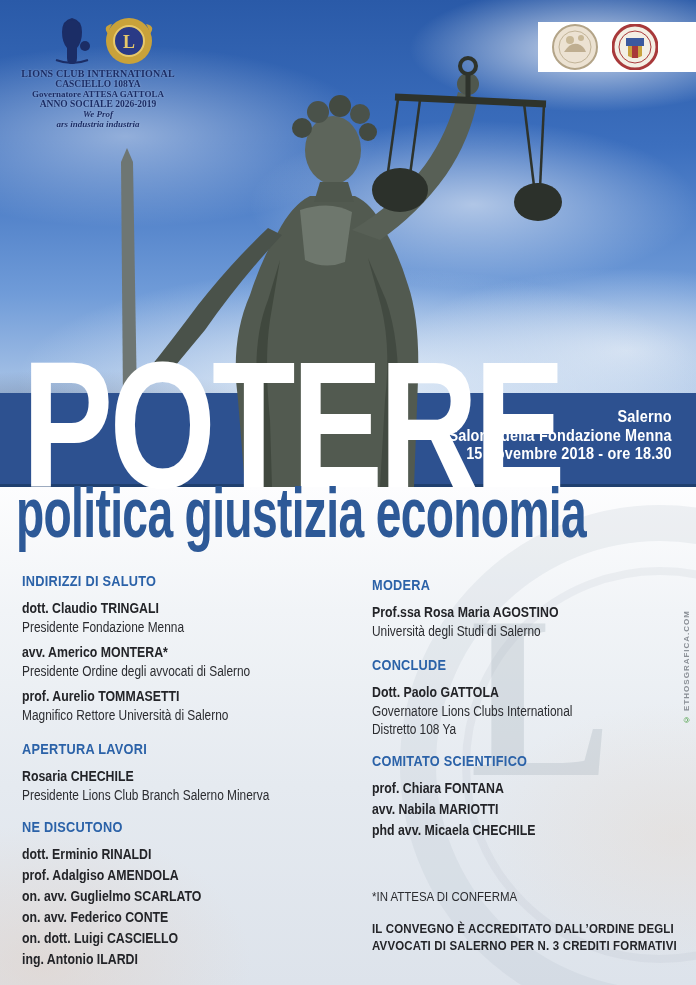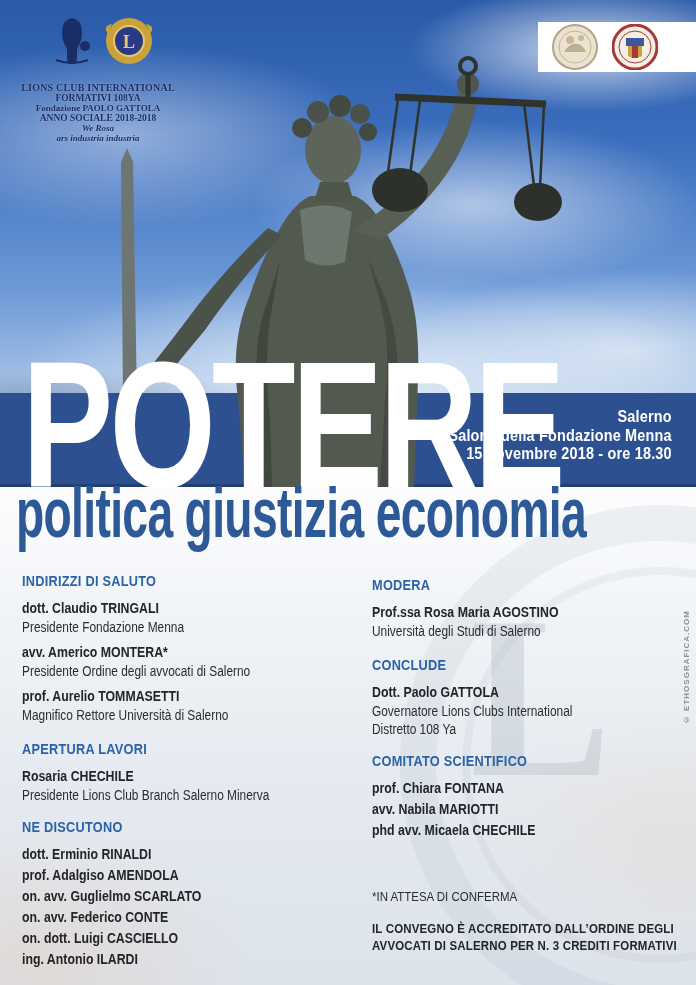--- a/index.html
+++ b/index.html
@@ -18,21 +18,21 @@
       radial-gradient(ellipse 460px 150px at 52% 78%, rgba(236,243,250,0.85), transparent 75%),
       radial-gradient(ellipse 300px 110px at 90% 72%, rgba(225,234,245,0.8), transparent 75%),
       radial-gradient(ellipse 420px 110px at 10% 93%, rgba(56,74,104,0.85), transparent 75%),
       radial-gradient(ellipse 260px 90px at 4% 97%, rgba(214,176,156,0.55), transparent 75%),
       linear-gradient(180deg,#2a5aa8 0%,#3c6fbe 30%,#6f9bd8 60%,#b6cdea 85%,#dbe6f3 100%);
   }
   .statue{position:absolute;top:0;left:0;z-index:3;}
   
   .org-logos{position:absolute;top:14px;left:44px;z-index:5;}
   .org-block{
-    position:absolute;top:82px;left:8px;width:180px;z-index:5;
+    position:absolute;top:68px;left:8px;width:180px;z-index:5;
     text-align:center;color:#1b2d66;font-family:"Liberation Serif",serif;
     text-shadow:0 0 2px rgba(255,255,255,0.35);
   }
   .org-block .l1{font-size:10px;font-weight:bold;line-height:11px;letter-spacing:0.2px;}
   .org-block .l2{font-size:9.5px;font-weight:bold;line-height:10px;}
   .org-block .l3{font-size:9px;font-weight:bold;line-height:10px;}
   .org-block .l4{font-size:9.5px;font-weight:bold;line-height:10px;}
   .org-block .l5{font-size:9px;font-weight:bold;font-style:italic;line-height:10px;}
   .org-block .l6{font-size:9.5px;font-weight:bold;line-height:11px;margin-top:2px;letter-spacing:-0.2px;}
   .org-block .l7{font-size:9px;font-weight:bold;font-style:italic;line-height:10px;}
@@ -155,24 +155,24 @@
       <path d="M64,20 Q58,12 68,10 Q62,20 66,27 Z" fill="#c9a23a"></path>
       <path d="M106,20 Q112,12 102,10 Q108,20 104,27 Z" fill="#c9a23a"></path>
       <circle cx="85" cy="27" r="15" fill="#2a3a86"></circle>
       <circle cx="85" cy="27" r="15" fill="none" stroke="#e7c86a" stroke-width="2"></circle>
       <text x="85" y="34" text-anchor="middle" font-family="Liberation Serif,serif" font-size="18" font-weight="bold" fill="#e7c86a">L</text>
     </g>
   </svg>
 
   <div class="org-block">
     <div class="l1">LIONS CLUB INTERNATIONAL</div>
-    <div class="l2">FORMATIVI 108YA</div>
-    <div class="l3">Fondazione PAOLO GATTOLA</div>
-    <div class="l4">ANNO SOCIALE 2018-2018</div>
-    <div class="l5">We Rosa</div>
+    <div class="l2">CASCIELLO 108YA</div>
+    <div class="l3">Governatore ATTESA GATTOLA</div>
+    <div class="l4">ANNO SOCIALE 2026-2019</div>
+    <div class="l5">We Prof</div>
     <div class="l7">ars industria industria</div>
   </div>
 
   <div class="seal-band">
     <svg width="46" height="46" viewBox="0 0 46 46">
       <circle cx="23" cy="23" r="22" fill="#ece2d2"></circle>
       <circle cx="23" cy="23" r="22" fill="none" stroke="#b3a488" stroke-width="2"></circle>
       <circle cx="23" cy="23" r="16" fill="none" stroke="#c2b498" stroke-width="1"></circle>
       <path d="M12,28 Q18,18 26,20 Q32,22 34,28 L12,28 Z" fill="#bfae90"></path>
       <circle cx="18" cy="16" r="4" fill="#c8b897"></circle>

